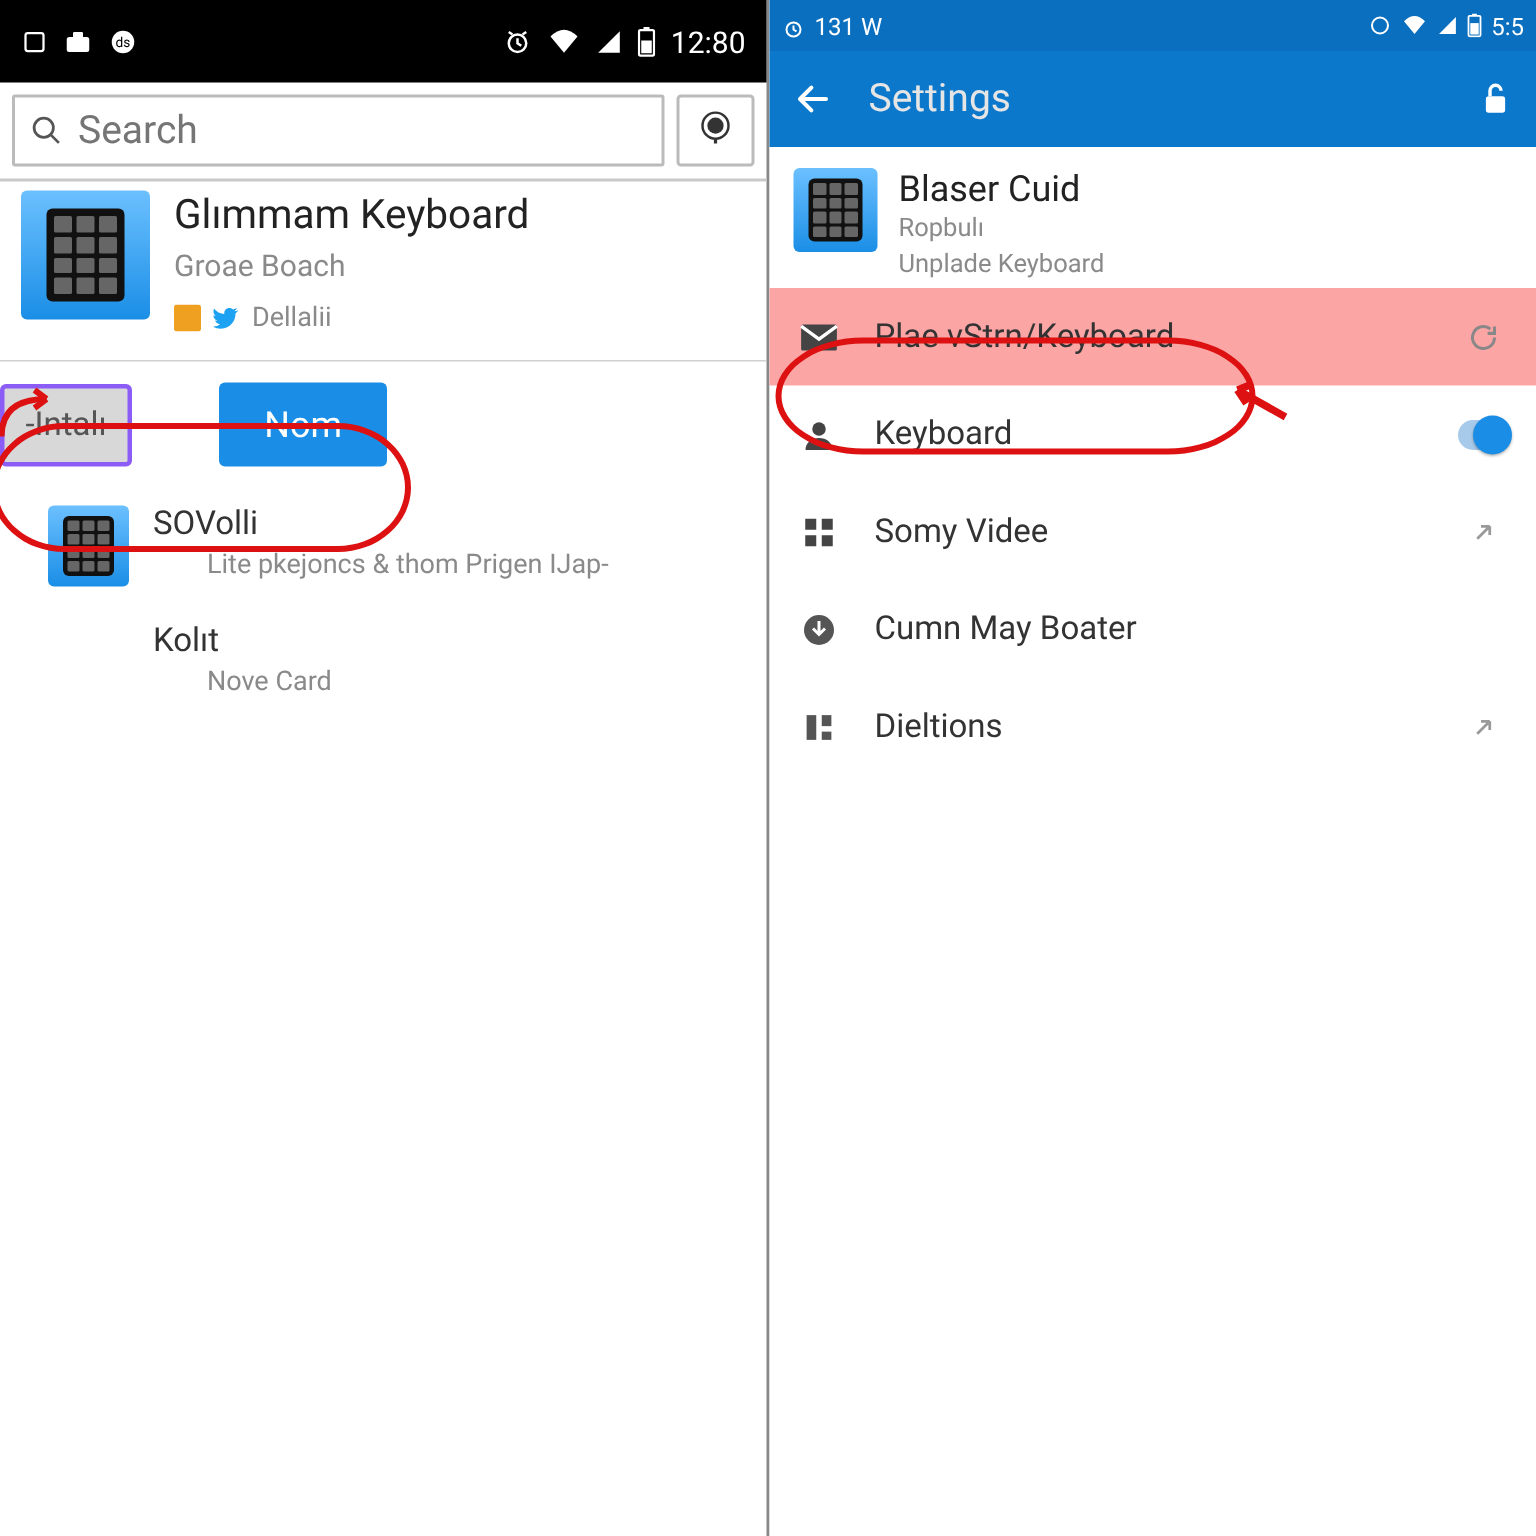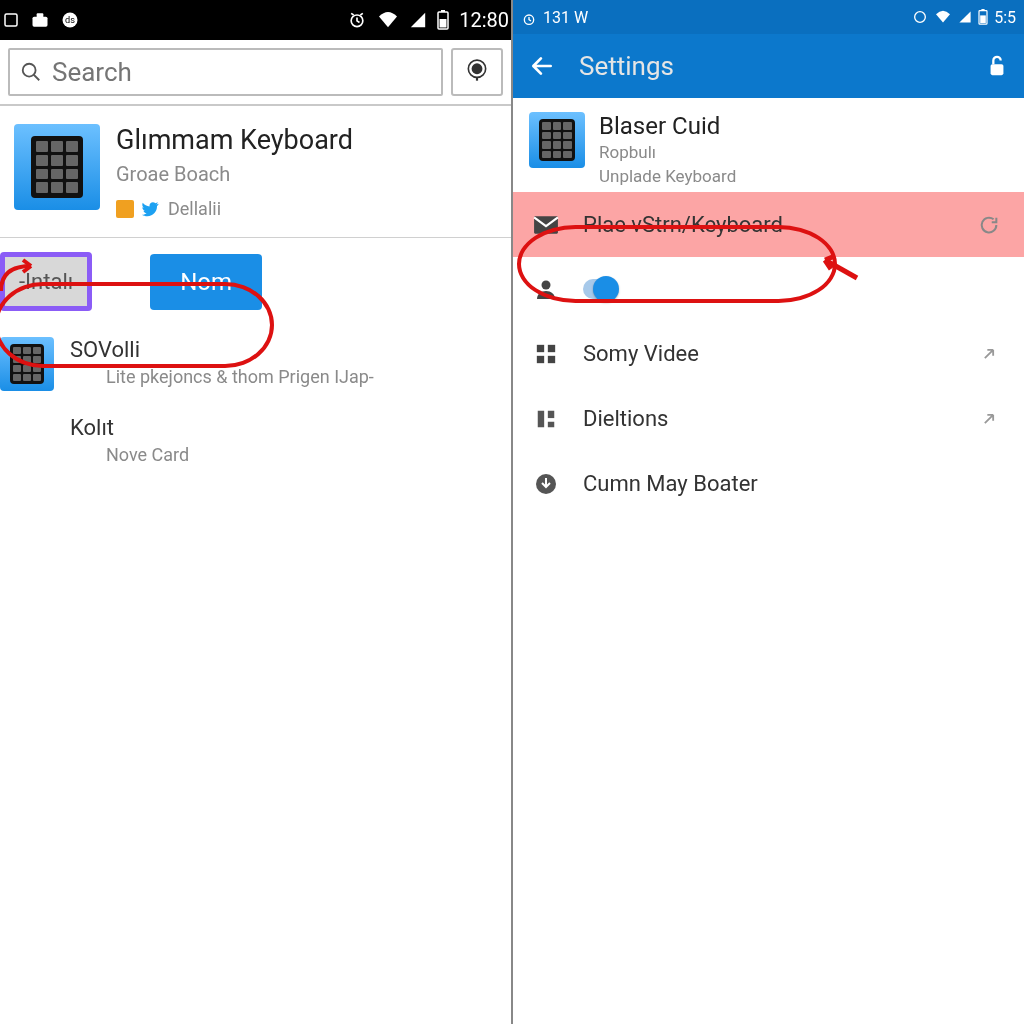--- a/index.html
+++ b/index.html
@@ -2,44 +2,44 @@
 <html><head>
 <meta charset="utf-8">
 <style>
   * { margin: 0; padding: 0; box-sizing: border-box; font-family: Roboto, Arial, sans-serif; }
   body { width: 1024px; height: 1024px; background: #dfdfdf; overflow: hidden; }
   .screens { display: flex; width: 100%; height: 100%; }
   .screen { flex: 1; background: #fff; display: flex; flex-direction: column; position: relative; }
   .screen-left { border-right: 2px solid #888; }
 
   
-  .statusbar-black { background: #000; color: #fff; height: 40px; display: flex; align-items: center; justify-content: space-between; padding: 0 2px; font-size: 20px; }
+  .statusbar-black { background: #000; color: #fff; height: 55px; display: flex; align-items: center; justify-content: space-between; padding: 0 14px; font-size: 20px; }
   .statusbar-black .left, .statusbar-black .right { display: flex; align-items: center; gap: 10px; }
   .search-row { display: flex; align-items: center; gap: 8px; padding: 8px 8px; border-bottom: 2px solid #c9c9c9; }
   .search-box { flex: 1; display: flex; align-items: center; gap: 10px; border: 2px solid #bbb; border-radius: 2px; height: 48px; padding: 0 10px; background: #fff; }
   .search-input { border: none; outline: none; font-size: 26px; color: #333; flex: 1; background: transparent; }
   .search-side { width: 52px; height: 48px; border: 2px solid #bbb; border-radius: 3px; display: flex; align-items: center; justify-content: center; }
 
-  .app-header { display: flex; padding: 18px 14px 8px 14px; gap: 16px; }
+  .app-header { display: flex; padding: 6px 14px 8px 14px; gap: 16px; }
   .app-icon-box { width: 86px; height: 86px; background: linear-gradient(#6cc0ff,#1a8ee6); border-radius: 4px; display: flex; align-items: center; justify-content: center; position: relative; }
   .tablet-shape { width: 52px; height: 62px; background: #111; border-radius: 4px; display: grid; grid-template-columns: repeat(3,1fr); grid-template-rows: repeat(4,1fr); gap: 3px; padding: 5px; }
   .tablet-shape div { background: #666; border-radius: 1px; }
   .app-header-text { flex: 1; display: flex; flex-direction: column; gap: 6px; }
   .app-title { font-size: 27px; font-weight: 400; color: #222; }
   .app-publisher { font-size: 20px; color: #8a8a8a; }
   .meta-row { display: flex; align-items: center; gap: 8px; margin-top: 6px; }
   .meta-badge { width: 18px; height: 18px; }
   .meta-text { font-size: 18px; color: #8a8a8a; }
   .divider { height: 1px; background: #d0d0d0; margin: 10px 0 0 0; }
 
   .buttons-row { display: flex; gap: 10px; padding: 14px 8px 14px 0; align-items: center; }
-  .btn-install { background: #d8d8d8; color: #555; font-size: 22px; padding: 12px 14px; border-radius: 4px; border: 5px solid #8b5cf6; }
+  .btn-install { background: #d8d8d8; color: #555; font-size: 22px; padding: 12px 14px; border-radius: 4px; border: 3px solid #8b5cf6; }
   .btn-nom { background: #1a8ee6; color: #fff; font-size: 24px; padding: 14px 30px; border-radius: 4px; border: none; margin-left: 48px; }
 
-  .list-item { display: flex; gap: 16px; padding: 12px 0; align-items: flex-start; }
+  .list-item { display: flex; gap: 16px; padding: 12px 32px; align-items: flex-start; }
   .li-icon-sm { width: 54px; height: 54px; background: linear-gradient(#6cc0ff,#1a8ee6); border-radius: 4px; display:flex; align-items:center; justify-content:center;}
   .li-icon-sm .tablet-shape{ width:34px; height:40px; padding:3px; gap:2px;}
   .li-title { font-size: 22px; color: #333; }
   .li-sub { font-size: 18px; color: #8a8a8a; margin-top: 4px; margin-left: 36px; }
 
   
   .anno-circle-left { position: absolute; left: -6px; top: 282px; width: 280px; height: 86px; border: 4px solid #d11; border-radius: 50px/44px; pointer-events: none; }
   .anno-arrow-left { position: absolute; left: -4px; top: 256px; pointer-events:none; }
 
   
@@ -318,20 +318,21 @@
         </div>
     </div>
 
     <div class="settings-row">
       <div class="row-icon">
           <svg width="24" height="24" viewBox="0 0 24 24">
             <circle cx="12" cy="8" r="4.5" fill="#444"></circle>
             <path d="M3 22c0-5 4-8 9-8s9 3 9 8" fill="#444"></path>
           </svg>
         </div>
+      <div class="row-label">Keyboard</div>
       <div class="row-tail">
           <div class="toggle">
             <div class="knob"></div>
           </div>
         </div>
     </div>
 
     <div class="settings-row">
       <div class="row-icon">
           <svg width="22" height="22" viewBox="0 0 24 24">
@@ -344,43 +345,43 @@
       <div class="row-label">Somy Videe</div>
       <div class="row-tail">
           <svg width="20" height="20" viewBox="0 0 24 24">
             <path d="M7 17 L17 7 M17 7 h-7 M17 7 v7" stroke="#999" stroke-width="2.2" fill="none"></path>
           </svg>
         </div>
     </div>
 
     <div class="settings-row">
       <div class="row-icon">
+          <svg width="24" height="24" viewBox="0 0 24 24">
+            <circle cx="12" cy="12" r="10" fill="#555"></circle>
+            <path d="M12 6v8 M8 11l4 4 4-4" stroke="#fff" stroke-width="2" fill="none"></path>
+          </svg>
+        </div>
+      <div class="row-label">Cumn May Boater</div>
+      <div class="row-tail"></div>
+    </div>
+
+    <div class="settings-row">
+      <div class="row-icon">
           <svg width="22" height="22" viewBox="0 0 24 24">
             <rect x="3" y="3" width="7" height="18" fill="#555"></rect>
             <rect x="14" y="3" width="7" height="8" fill="#555"></rect>
             <rect x="14" y="15" width="7" height="6" fill="#555"></rect>
           </svg>
         </div>
       <div class="row-label">Dieltions</div>
       <div class="row-tail">
           <svg width="20" height="20" viewBox="0 0 24 24">
             <path d="M7 17 L17 7 M17 7 h-7 M17 7 v7" stroke="#999" stroke-width="2.2" fill="none"></path>
           </svg>
         </div>
-    </div>
-
-    <div class="settings-row">
-      <div class="row-icon">
-          <svg width="24" height="24" viewBox="0 0 24 24">
-            <circle cx="12" cy="12" r="10" fill="#555"></circle>
-            <path d="M12 6v8 M8 11l4 4 4-4" stroke="#fff" stroke-width="2" fill="none"></path>
-          </svg>
-        </div>
-      <div class="row-label">Cumn May Boater</div>
-      <div class="row-tail"></div>
     </div>
 
     <div class="anno-circle-right"></div>
     <svg class="anno-pointer-right" width="40" height="36" viewBox="0 0 40 36">
         <path d="M38 30 L6 12" stroke="#d11" stroke-width="5"></path>
         <path d="M6 12 l10 -4 M6 12 l6 9" stroke="#d11" stroke-width="5" fill="none"></path>
       </svg>
   </div>
 </div>
 

